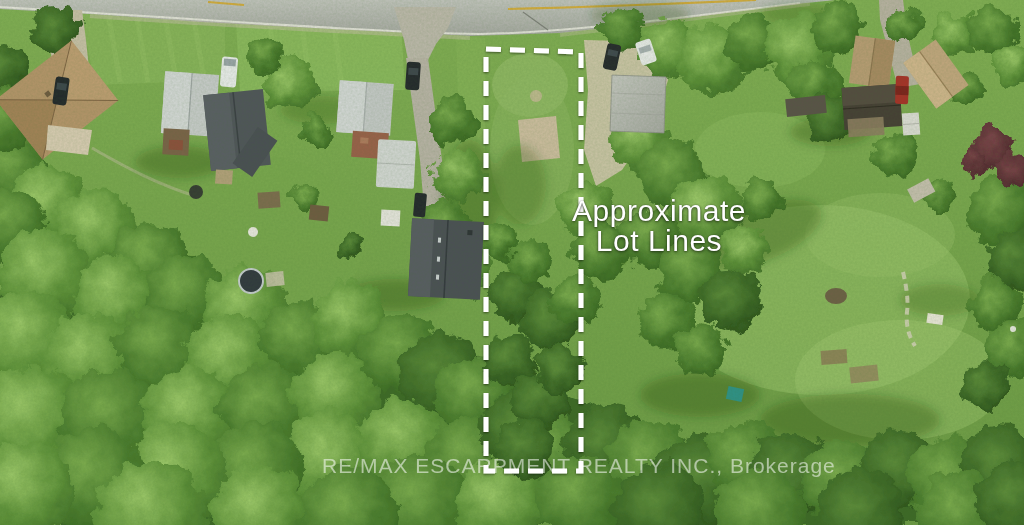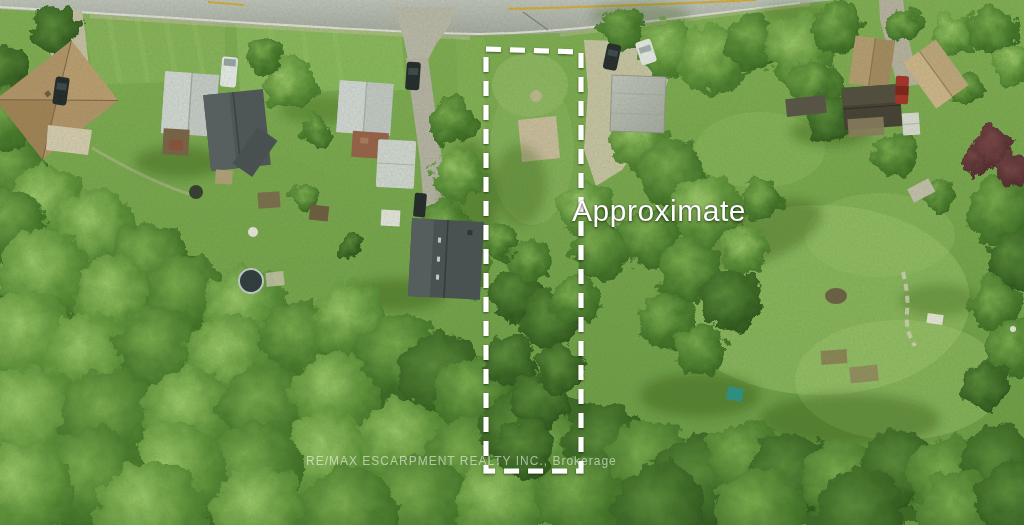--- a/index.html
+++ b/index.html
@@ -3,21 +3,21 @@
 <meta charset="utf-8">
 <style>
   html,body{margin:0;padding:0;background:#111;}
   .stage{position:relative;width:1024px;height:525px;margin:0 auto;overflow:hidden;
          font-family:"Liberation Sans","DejaVu Sans",sans-serif;}
   .stage svg{position:absolute;left:0;top:0;}
   .overlay{position:absolute;pointer-events:none;}
   .lot-label{left:549px;top:196px;width:220px;text-align:center;
     font-size:30px;line-height:30px;font-weight:400;color:var(--color-label_text,#fff);
     text-shadow:0 1px 3px rgba(0,0,0,.6),0 0 1px rgba(0,0,0,.4);letter-spacing:.5px;}
-  .watermark{left:306px;top:454px;font-size:12px;letter-spacing:1px;
+  .watermark{left:322px;top:454px;font-size:21px;letter-spacing:1px;
     color:var(--color-watermark_text,rgba(255,255,255,.55));white-space:nowrap;font-weight:400;}
 </style>
 </head>
 <body>
 
 <div class="stage">
 <svg width="1024" height="525" viewBox="0 0 1024 525">
   <defs>
     <radialGradient id="gTreeL" cx="40%" cy="35%" r="75%">
       <stop offset="0%" stop-color="#9cc768"></stop>
@@ -428,15 +428,16 @@
     <circle cx="1013" cy="329" r="3" fill="#e8e8e0"></circle>
   </g>
 
   <rect x="0" y="0" width="1024" height="525" filter="url(#speckle)" opacity="0.35"></rect>
 
   <path d="M486,49 L581,52 L581,471 L486,471 Z" fill="none" stroke-width="5" stroke-dasharray="15 9" style="stroke:var(--color-lot_line,#ffffff)" filter="url(#lotshadow)"></path>
 </svg>
 
 <div class="overlay lot-label">
   <span>Approximate</span><br>
+  <span>Lot Lines</span>
 </div>
 <div class="overlay watermark">RE/MAX ESCARPMENT REALTY INC., Brokerage</div>
 </div>
 
 </body></html>

